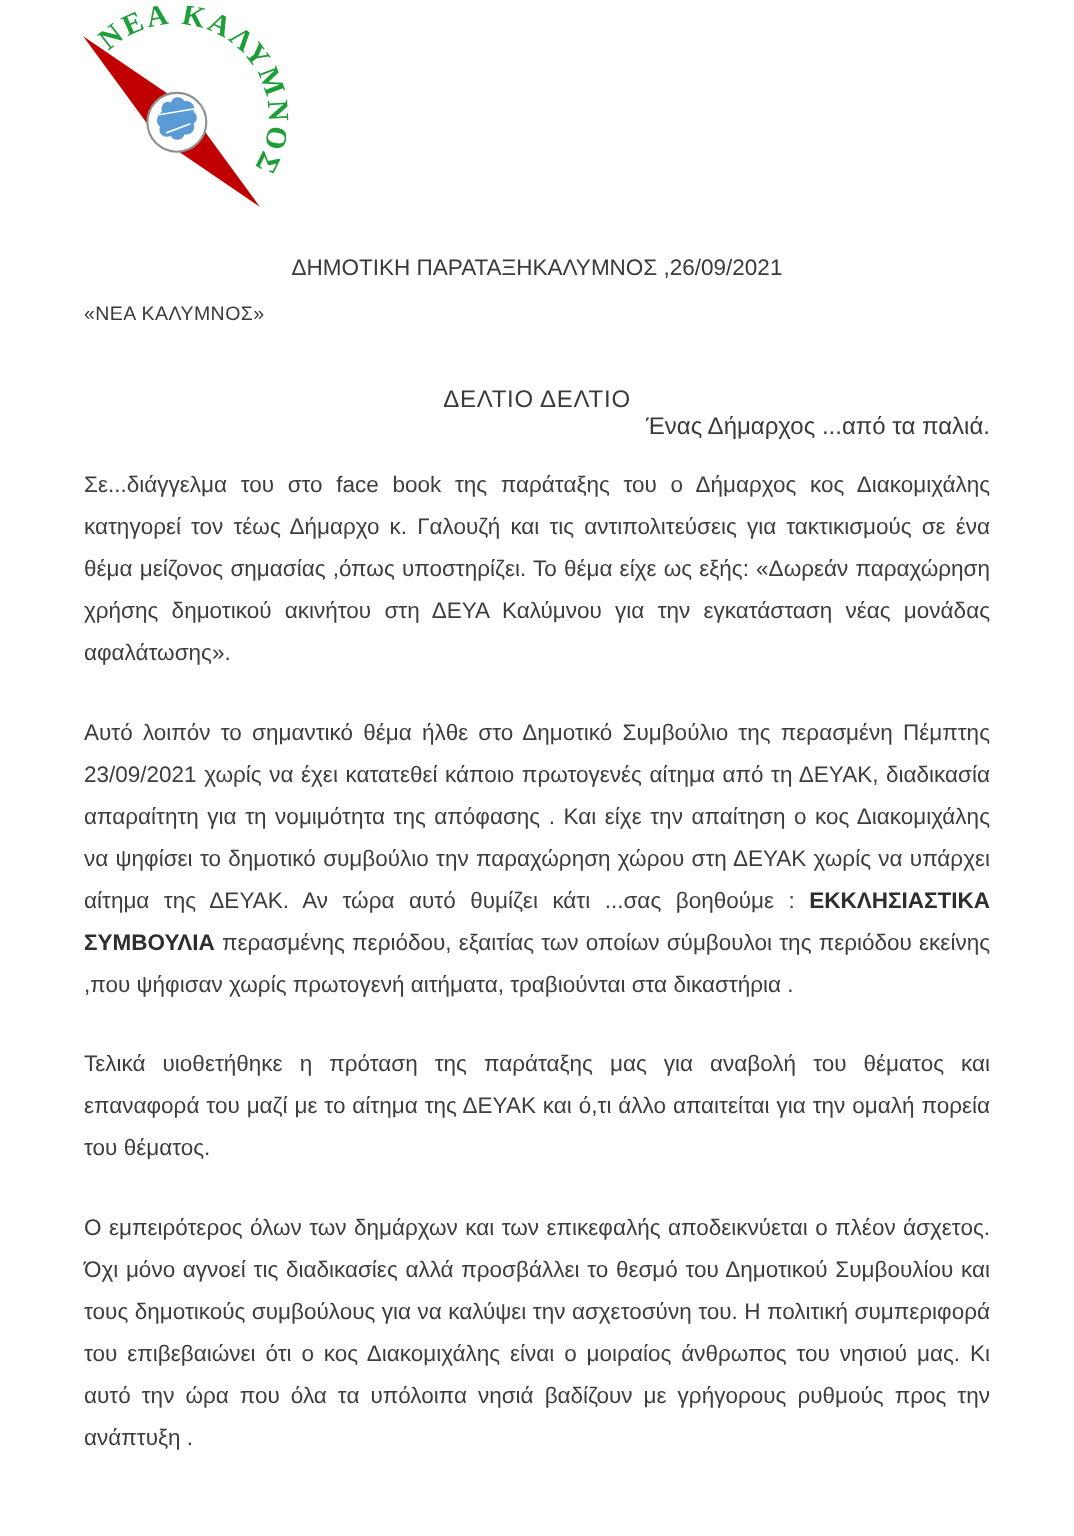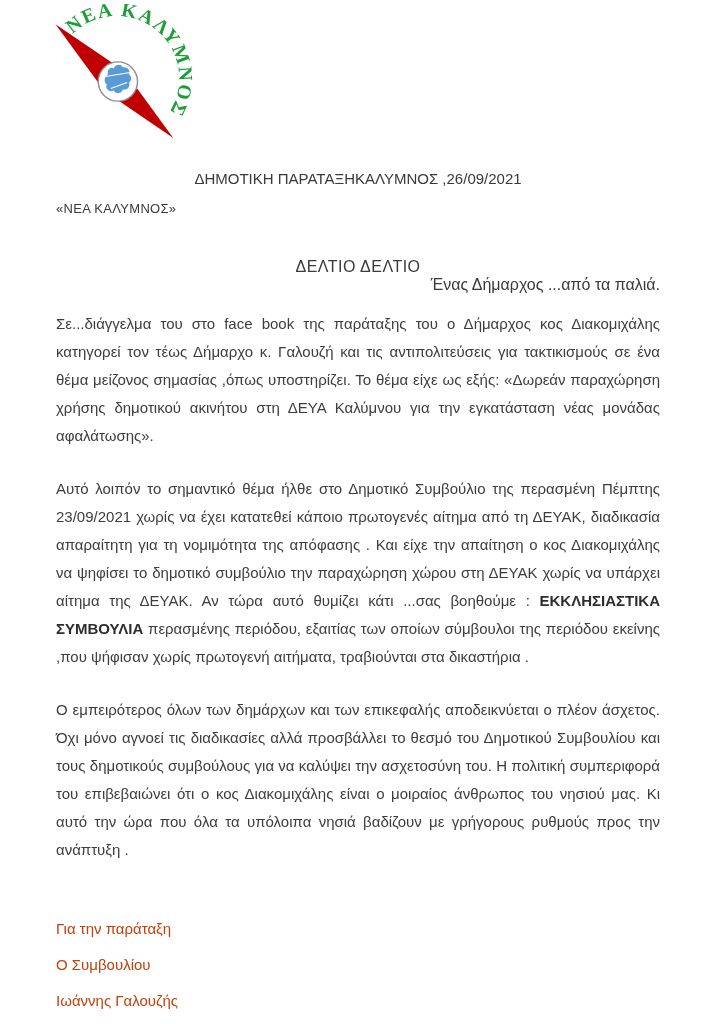--- a/index.html
+++ b/index.html
@@ -103,20 +103,21 @@
   </div>
   <div class="org-line2">«ΝΕΑ ΚΑΛΥΜΝΟΣ»</div>
 
   <div class="doc-title">ΔΕΛΤΙΟ ΔΕΛΤΙΟ</div>
   <div class="doc-subtitle">Ένας Δήμαρχος ...από τα παλιά.</div>
 
   <p class="body-par">Σε...διάγγελμα του στο face book της παράταξης του ο Δήμαρχος κος Διακομιχάλης κατηγορεί τον τέως Δήμαρχο κ. Γαλουζή και τις αντιπολιτεύσεις για τακτικισμούς σε ένα θέμα μείζονος σημασίας ,όπως υποστηρίζει. Το θέμα είχε ως εξής: «Δωρεάν παραχώρηση χρήσης δημοτικού ακινήτου στη ΔΕΥΑ Καλύμνου για την εγκατάσταση νέας μονάδας αφαλάτωσης».</p>
 
   <p class="body-par"><span>Αυτό λοιπόν το σημαντικό θέμα ήλθε στο Δημοτικό Συμβούλιο της περασμένη Πέμπτης 23/09/2021 χωρίς να έχει κατατεθεί κάποιο πρωτογενές αίτημα από τη ΔΕΥΑΚ, διαδικασία απαραίτητη για τη νομιμότητα της απόφασης . Και είχε την απαίτηση ο κος Διακομιχάλης να ψηφίσει το δημοτικό συμβούλιο την παραχώρηση χώρου στη ΔΕΥΑΚ χωρίς να υπάρχει αίτημα της ΔΕΥΑΚ. Αν τώρα αυτό θυμίζει κάτι ...σας βοηθούμε : </span><span class="bold-inline">ΕΚΚΛΗΣΙΑΣΤΙΚΑ ΣΥΜΒΟΥΛΙΑ</span><span> περασμένης περιόδου, εξαιτίας των οποίων σύμβουλοι της περιόδου εκείνης ,που ψήφισαν χωρίς πρωτογενή αιτήματα, τραβιούνται στα δικαστήρια .</span></p>
 
+  <p class="body-par">Τελικά υιοθετήθηκε η πρόταση της παράταξης μας για αναβολή του θέματος και επαναφορά του μαζί με το αίτημα της ΔΕΥΑΚ και ό,τι άλλο απαιτείται για την ομαλή πορεία του θέματος.</p>
 
   <p class="body-par">Ο εμπειρότερος όλων των δημάρχων και των επικεφαλής αποδεικνύεται ο πλέον άσχετος. Όχι μόνο αγνοεί τις διαδικασίες αλλά προσβάλλει το θεσμό του Δημοτικού Συμβουλίου και τους δημοτικούς συμβούλους για να καλύψει την ασχετοσύνη του. Η πολιτική συμπεριφορά του επιβεβαιώνει ότι ο κος Διακομιχάλης είναι ο μοιραίος άνθρωπος του νησιού μας. Κι αυτό την ώρα που όλα τα υπόλοιπα νησιά βαδίζουν με γρήγορους ρυθμούς προς την ανάπτυξη .</p>
 
   <div class="signature">
     <div>Για την παράταξη</div>
     <div>Ο Συμβουλίου</div>
     <div>Ιωάννης Γαλουζής</div>
 
   </div>
 

